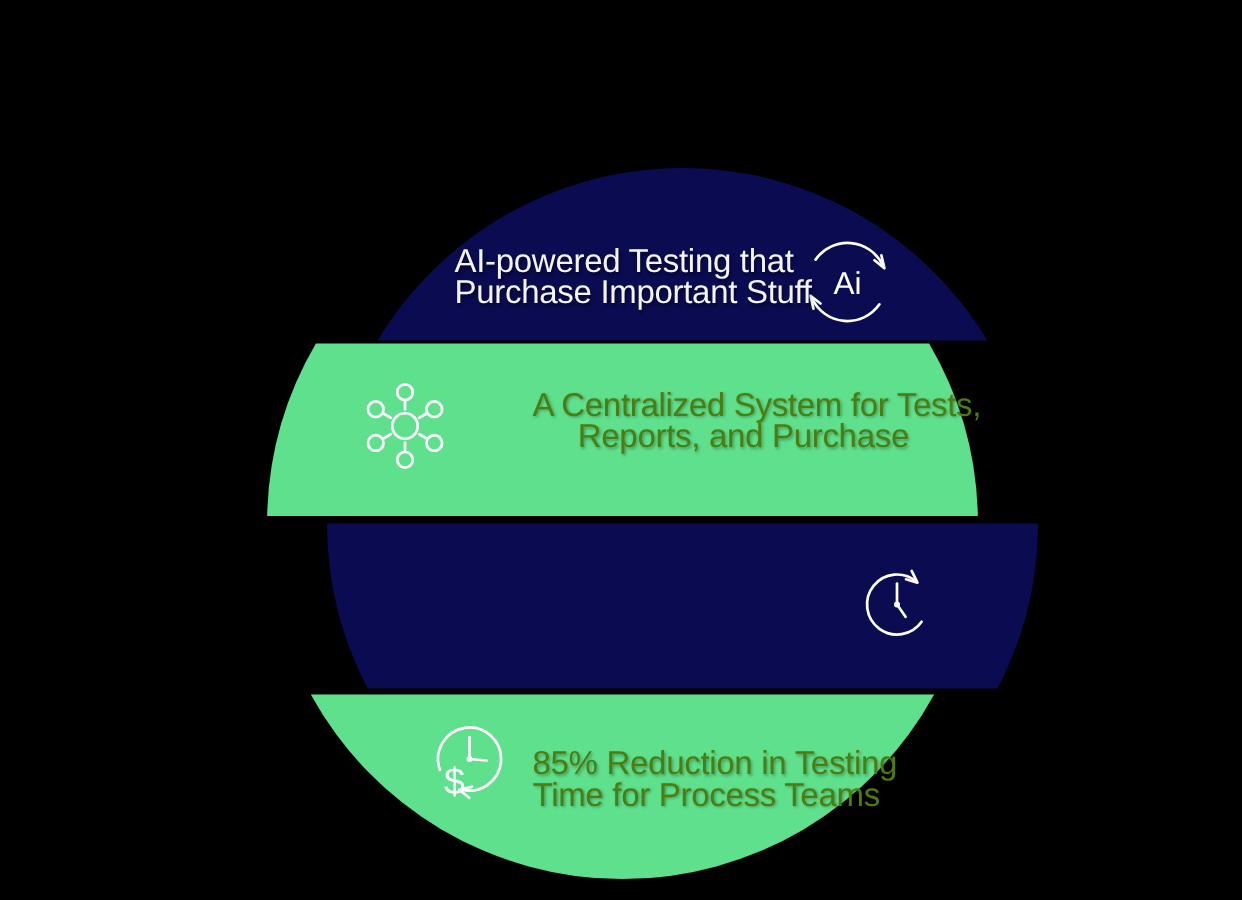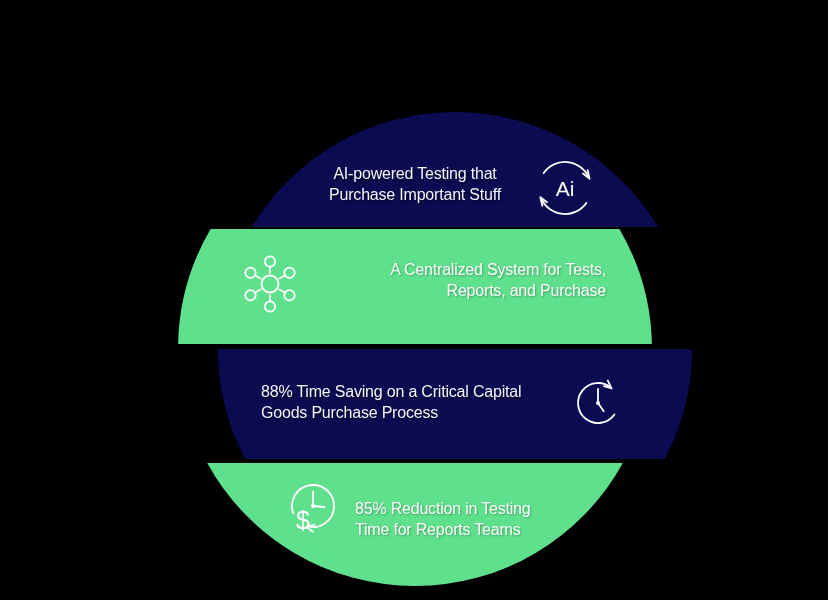--- a/index.html
+++ b/index.html
@@ -6,27 +6,27 @@
   .stage{
     position:relative;
     width:828px;height:600px;
     background:#000;
     overflow:hidden;
     font-family:"Liberation Sans", sans-serif;
   }
   .stage svg{position:absolute;left:0;top:0;}
   .band-text{
     position:absolute;
-    font-size:16px;
+    font-size:22px;
     line-height:21px;
     letter-spacing:-0.2px;
     white-space:nowrap;
   }
   .light{color:#f4f4fc;text-shadow:1px 2px 2px rgba(0,0,0,.5);}
-  .dark{color:#ffffff;text-shadow:1px 1px 2px rgba(0,0,0,.3);}
+  .dark{color:#4d7c0f;text-shadow:1px 1px 2px rgba(0,0,0,.3);}
   .t1{left:303px;top:163px;width:224px;text-align:center;}
   .t2{left:355px;top:259px;width:251px;text-align:right;}
   .t3{left:261px;top:381px;width:300px;text-align:left;}
   .t4{left:355px;top:498px;width:230px;text-align:left;}
   .icon-stroke{fill:none;stroke:#ffffff;stroke-width:1.8;stroke-linecap:round;stroke-linejoin:round;}
   .icon-fill{fill:#ffffff;stroke:none;}
   .icon-label{fill:#ffffff;font-family:"Liberation Sans",sans-serif;}
 </style>
 </head>
 <body>
@@ -88,23 +88,19 @@
   <div class="band-text light t1">
     <div>AI-powered Testing that</div>
     <div>Purchase Important Stuff</div>
   </div>
 
   <div class="band-text dark t2">
     <div>A Centralized System for Tests,</div>
     <div>Reports, and Purchase</div>
   </div>
 
-  <div class="band-text light t3">
-    <div>88% Time Saving on a Critical Capital</div>
-    <div>Goods Purchase Process</div>
-  </div>
 
   <div class="band-text dark t4">
     <div>85% Reduction in Testing</div>
-    <div>Time for Reports Teams</div>
+    <div>Time for Process Teams</div>
   </div>
 
 </div>
 
 </body></html>

